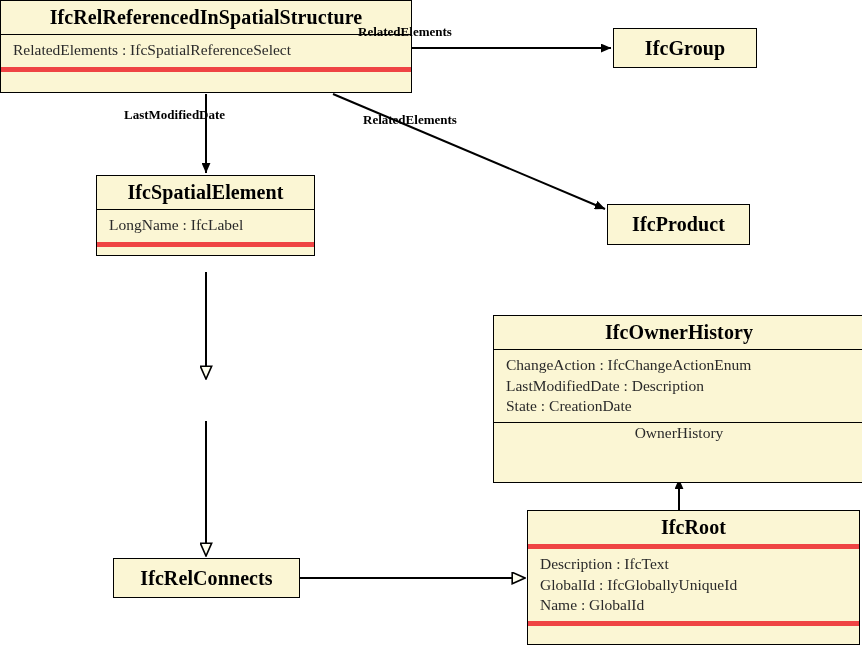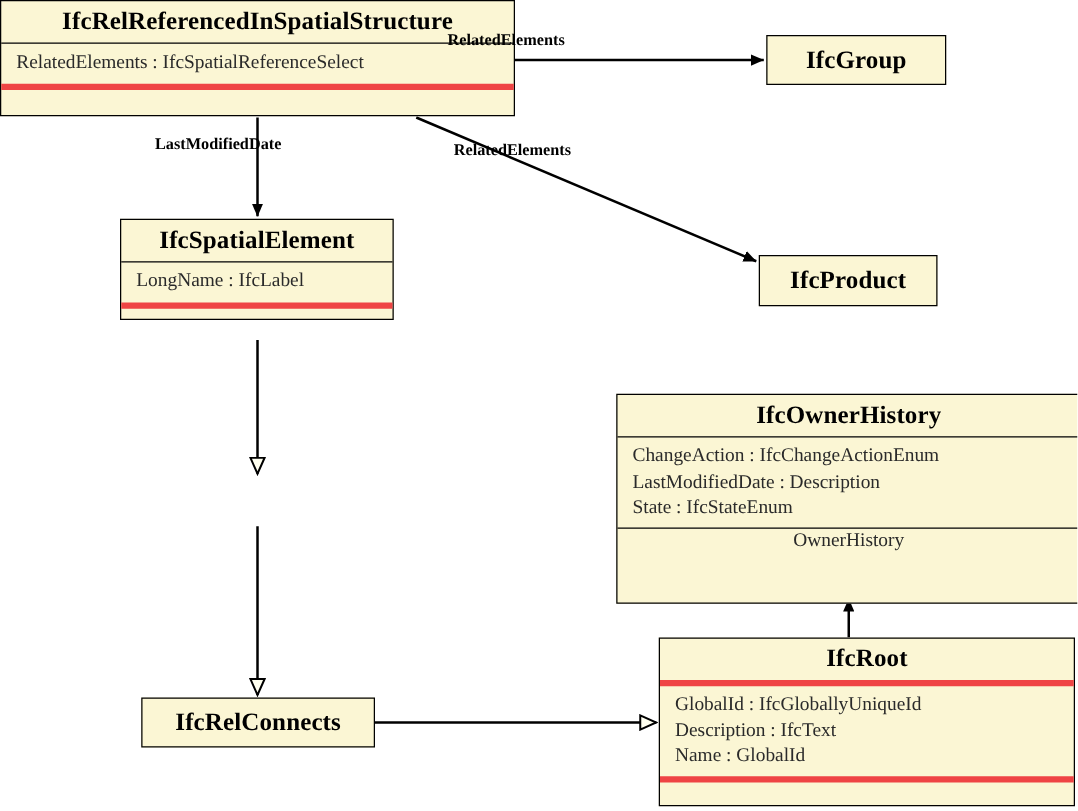--- a/index.html
+++ b/index.html
@@ -150,31 +150,31 @@
 
   <div class="uml-box title-only" style="left:607px; top:204px; width:143px; height:41px;">
     <div class="uml-title">IfcProduct</div>
   </div>
 
   <div class="uml-box" style="left:493px; top:315px; width:372px; height:168px;">
     <div class="uml-title sep-black">IfcOwnerHistory</div>
     <div class="uml-attrs sep-black">
       <div>ChangeAction : IfcChangeActionEnum</div>
       <div>LastModifiedDate : Description</div>
-      <div>State : IfcStateEnum</div>
+      <div>State : CreationDate</div>
     </div>
     <div class="uml-foot">OwnerHistory</div>
   </div>
 
 
   <div class="uml-box" style="left:527px; top:510px; width:333px; height:135px;">
     <div class="uml-title sep-olive">IfcRoot</div>
     <div class="uml-attrs sep-olive">
+      <div>Description : IfcText</div>
       <div>GlobalId : IfcGloballyUniqueId</div>
-      <div>Description : IfcText</div>
       <div>Name : GlobalId</div>
     </div>
     <div class="uml-foot"></div>
   </div>
 
   <div class="uml-box title-only" style="left:113px; top:558px; width:187px; height:40px;">
     <div class="uml-title">IfcRelConnects</div>
   </div>
 
 </div>

